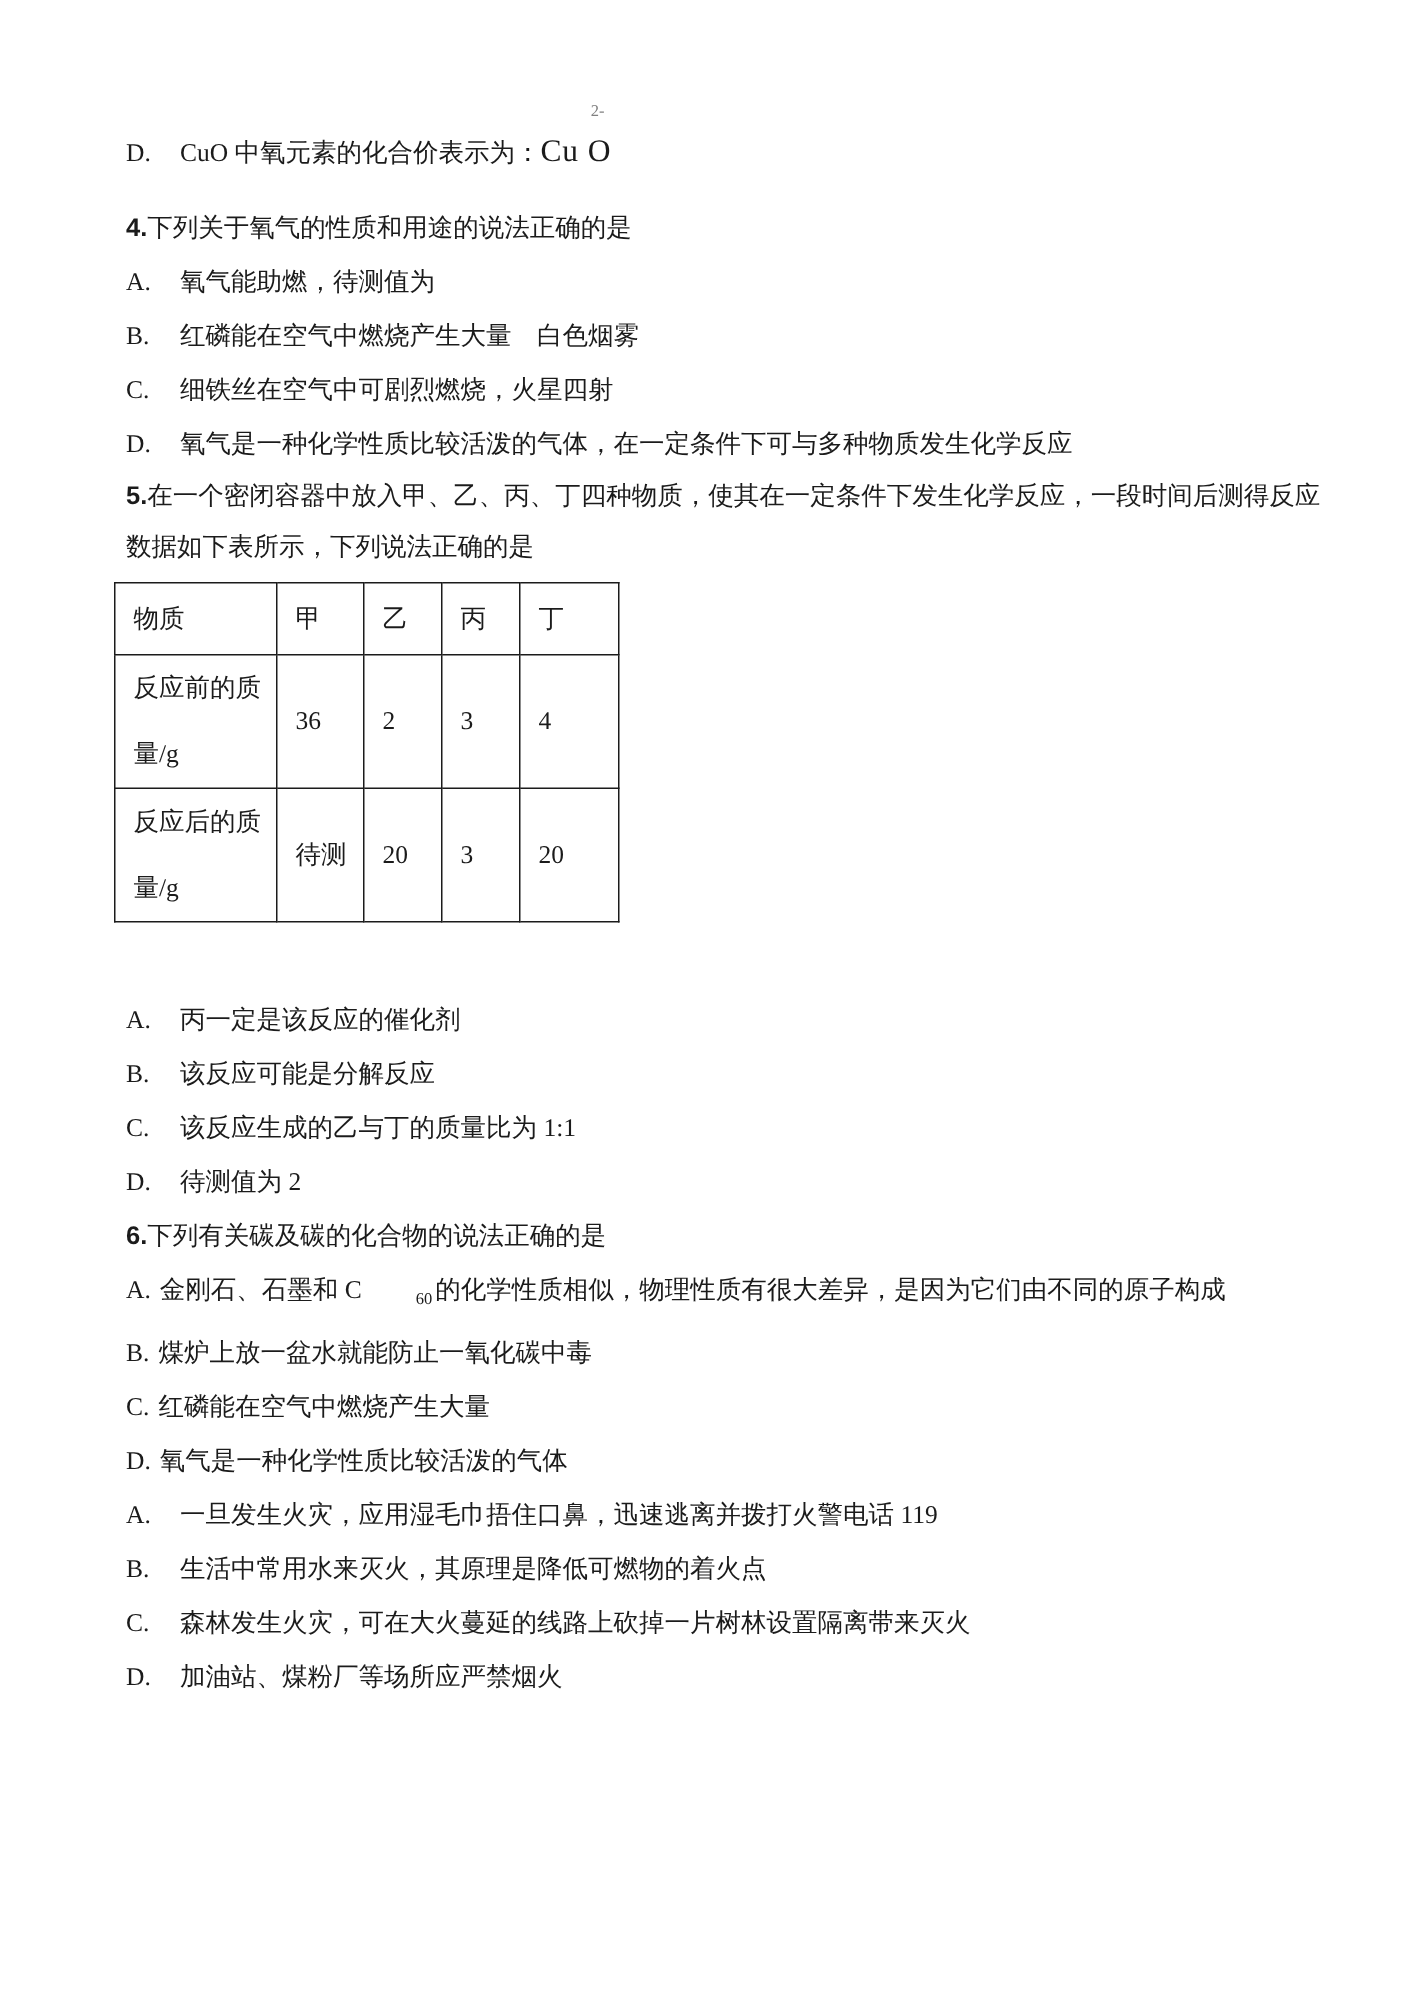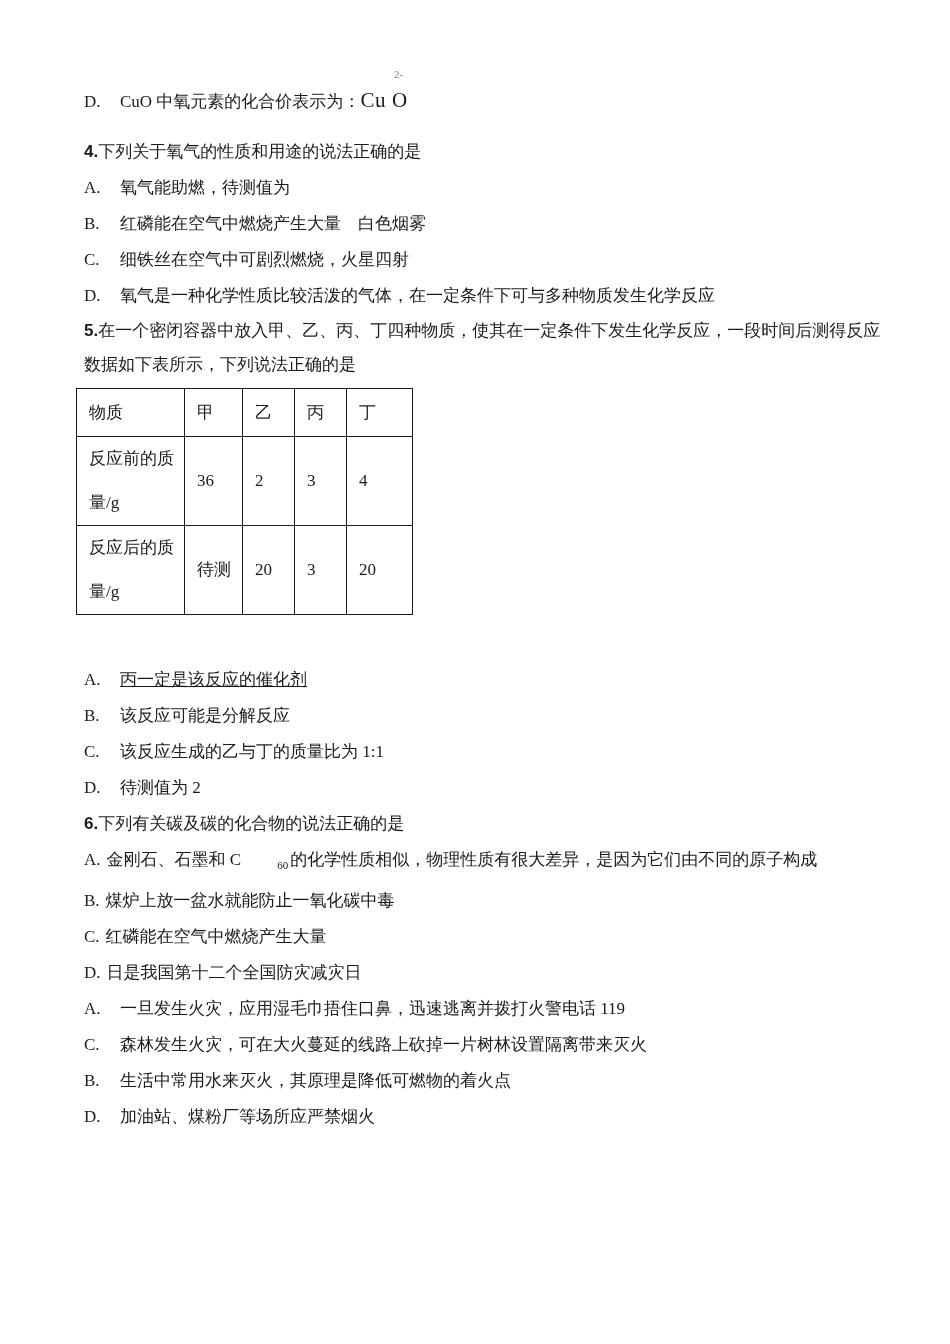--- a/index.html
+++ b/index.html
@@ -47,21 +47,21 @@
     line-height:44px;
     box-sizing:border-box;
   }
   td.c1{width:108px;}
   td.c2{width:58px;}
   td.c3{width:52px;}
   td.c4{width:52px;}
   td.c5{width:66px;}
   tr.hdr td{height:48px;line-height:24px;}
   tr.datarow td{height:86px;}
-  .after-table{margin-top:47px;text-decoration:underline;}
+  .after-table{margin-top:47px;}
   .q7-stem{margin-top:-8px;}
 </style>
 </head>
 <body>
 
 <div class="page">
 
   <p class="opt">
     <span class="opt-label">D.</span><span>CuO 中氧元素的化合价表示为：</span><span class="formula"><span>Cu</span><span class="o-group"><span class="valence">2-</span><span>O</span></span></span>
   </p>
@@ -131,29 +131,29 @@
   <p class="opt q6opt">
     <span class="opt-label">A.</span><span>金刚石、石墨和 C</span><sub>60</sub><span>的化学性质相似，物理性质有很大差异，是因为它们由不同的原子构成</span>
   </p>
   <p class="opt q6opt">
     <span class="opt-label">B.</span><span>煤炉上放一盆水就能防止一氧化碳中毒</span>
   </p>
   <p class="opt q6opt">
     <span class="opt-label">C.</span><span>红磷能在空气中燃烧产生大量</span>
   </p>
   <p class="opt q6opt">
-    <span class="opt-label">D.</span><span>日是我国第十二个全国防灾减灾日</span>
+    <span class="opt-label">D.</span><span>氧气是一种化学性质比较活泼的气体</span>
   </p>
 
   <p class="opt">
     <span class="opt-label">A.</span><span>一旦发生火灾，应用湿毛巾捂住口鼻，迅速逃离并拨打火警电话 119</span>
   </p>
   <p class="opt">
-    <span class="opt-label">C.</span><span>森林发生火灾，可在大火蔓延的线路上砍掉一片树林设置隔离带来灭火</span>
+    <span class="opt-label">B.</span><span>生活中常用水来灭火，其原理是降低可燃物的着火点</span>
   </p>
   <p class="opt">
-    <span class="opt-label">B.</span><span>生活中常用水来灭火，其原理是降低可燃物的着火点</span>
+    <span class="opt-label">C.</span><span>森林发生火灾，可在大火蔓延的线路上砍掉一片树林设置隔离带来灭火</span>
   </p>
   <p class="opt">
     <span class="opt-label">D.</span><span>加油站、煤粉厂等场所应严禁烟火</span>
   </p>
 
 </div>
 
 </body></html>

